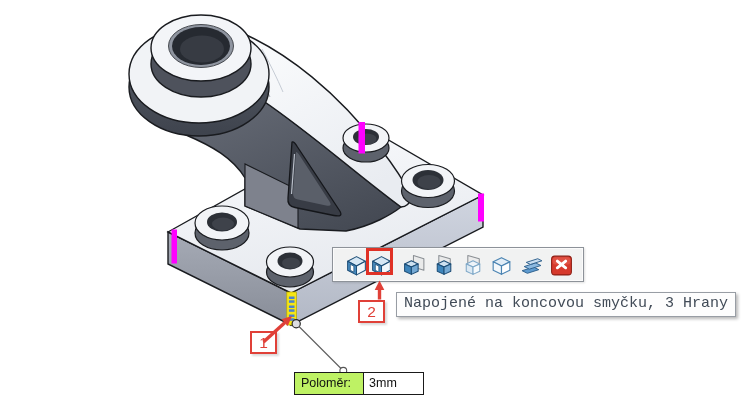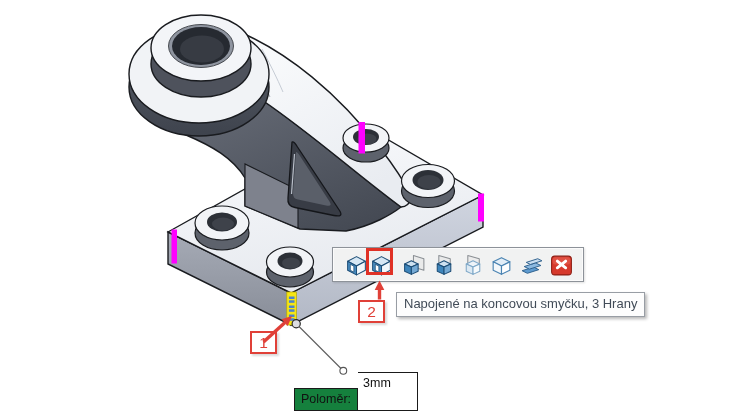--- a/index.html
+++ b/index.html
@@ -14,25 +14,25 @@
            background:#f1f2f2;border:1px solid #8d9299;box-sizing:border-box;
            box-shadow:inset 0 0 0 1px #fbfbfb,1px 1px 2px rgba(0,0,0,.12);}
   .tb-icon{position:absolute;top:5px;width:25px;height:25px;cursor:pointer;}
   .tb-icon svg{width:25px;height:25px;}
   .sel-box{position:absolute;left:366px;top:248px;width:27px;height:27px;z-index:12;
            border:3px solid #e03226;box-sizing:border-box;}
 
   
   .tooltip{position:absolute;left:396px;top:292px;height:23px;z-index:14;
            background:#fdfdfd;border:1px solid #989da4;box-shadow:2px 2px 3px rgba(0,0,0,.28);
-           font-size:13px;color:#414b57;line-height:21px;padding:0 7px;white-space:nowrap;}
+           font-size:15px;color:#414b57;line-height:21px;padding:0 7px;white-space:nowrap;font-family:Liberation Mono, monospace;}
 
   
   .callout{position:absolute;left:294px;top:372px;display:flex;z-index:14;font-size:12.5px;color:#111;}
-  .callout-label{background:#15803d;border:1.4px solid #1a1a1a;padding:3px 6px 4px 6px;white-space:nowrap;margin-top:16px;}
+  .callout-label{background:#bef264;border:1.4px solid #1a1a1a;padding:3px 12px 4px 6px;white-space:nowrap;}
   .callout-value{background:#ffffff;border:1.4px solid #1a1a1a;border-left:none;padding:3px 26px 4px 5px;white-space:nowrap;}
 
   
   .marker{position:absolute;width:27px;height:23px;z-index:13;background:#ffffff;
           border:2px solid #e04038;box-sizing:border-box;color:#e04038;font-size:15.5px;
           text-align:center;line-height:19px;box-shadow:1.5px 1.5px 2px rgba(0,0,0,.15);}
   .marker-1{left:250px;top:331px;}
   .marker-2{left:358px;top:300px;}
 </style>
 </head>

